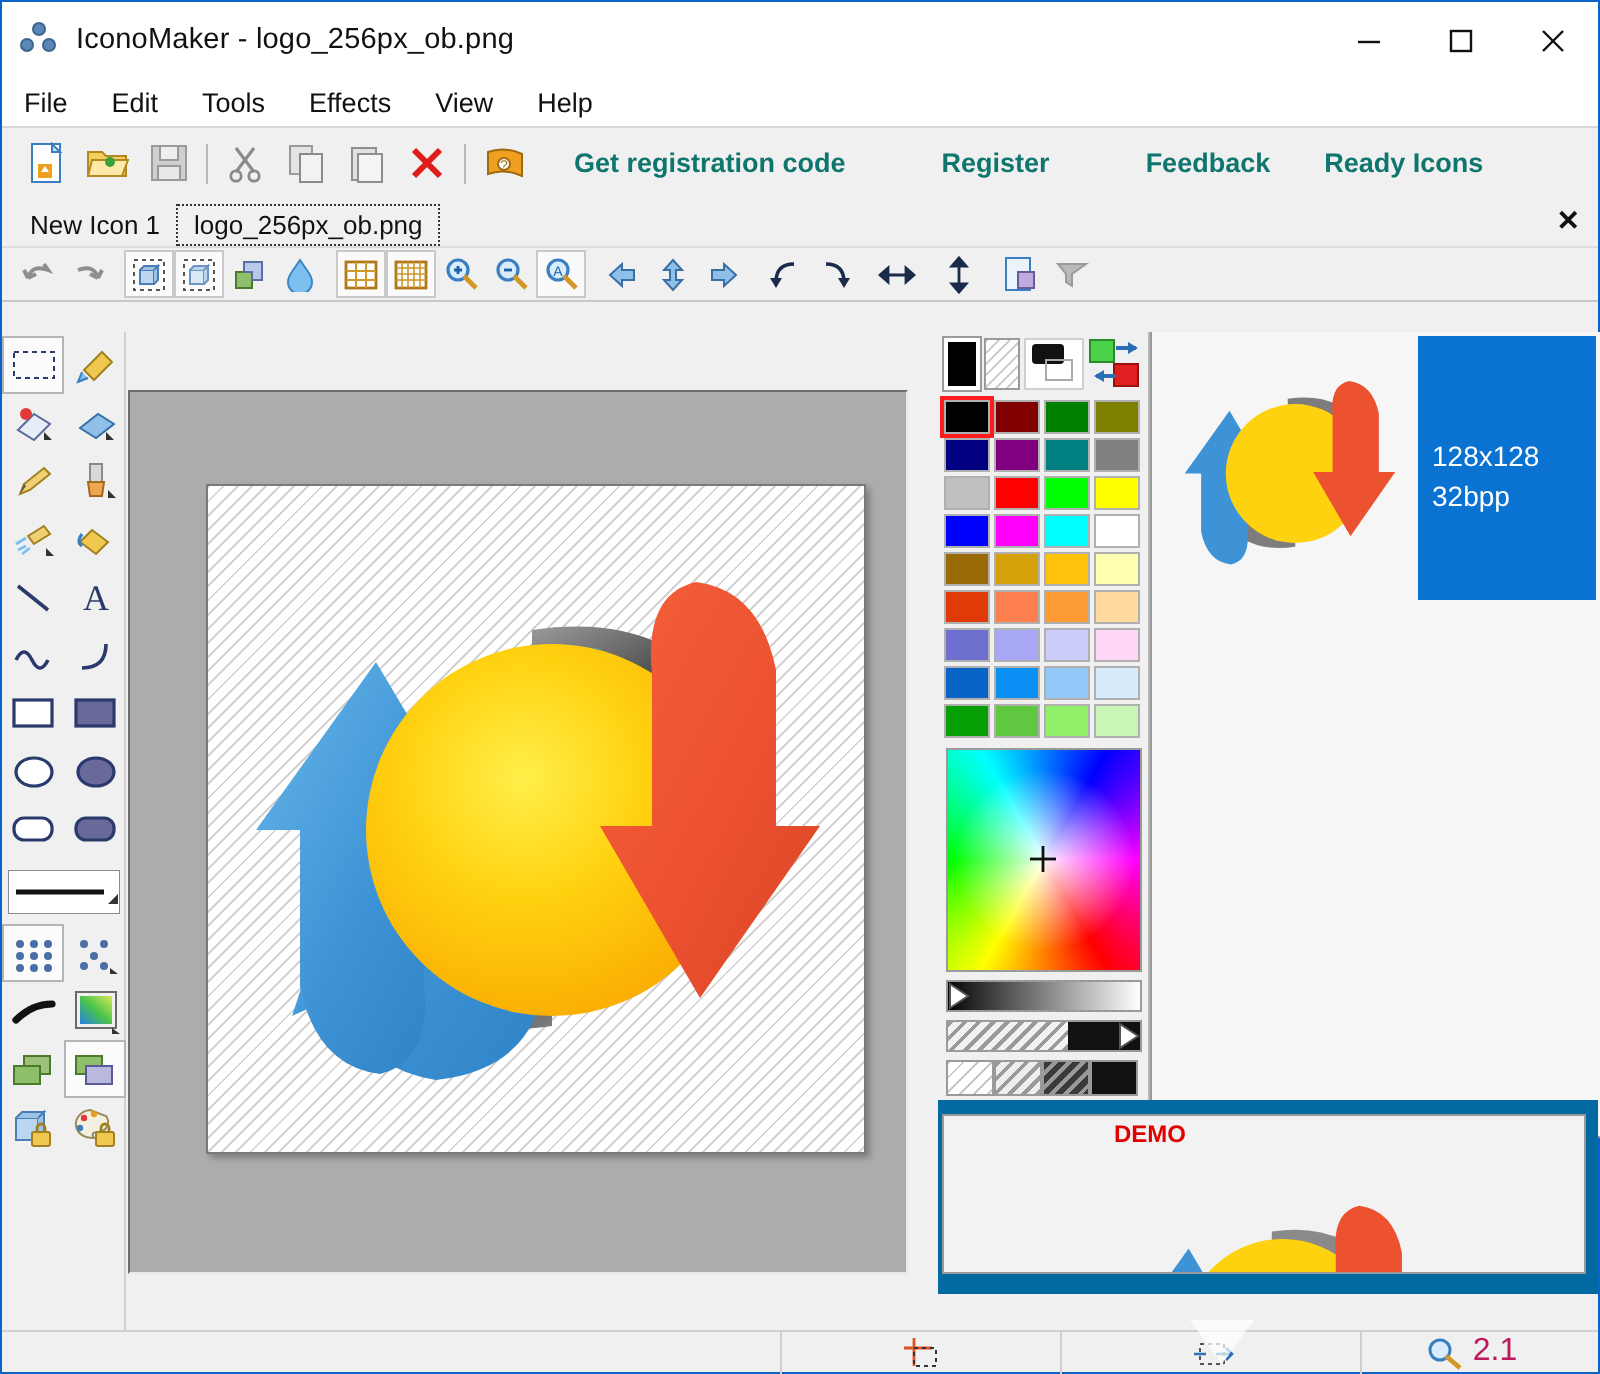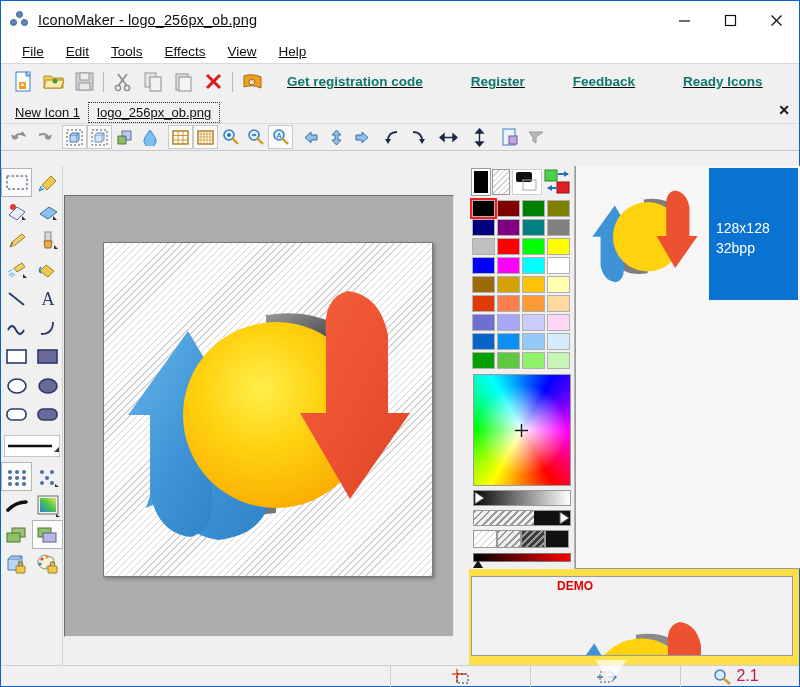--- a/index.html
+++ b/index.html
@@ -3,39 +3,39 @@
 <meta charset="utf-8">
 <style>
   * { box-sizing: border-box; margin:0; padding:0; }
   body {
     width:800px; height:687px; overflow:hidden;
     font-family:"Liberation Sans", sans-serif;
     background:#ffffff;
   }
   .app {
     position:relative; width:800px; height:687px;
-    border:1px solid #0a64c8; background:#f0f0f0;text-decoration:underline;
+    border:1px solid #0a64c8; background:#f0f0f0;
   }
   
   .titlebar {
     height:38px; background:#ffffff; display:flex; align-items:center;
     position:relative;
   }
   .title-icon { width:26px; height:20px; margin-left:9px; position:relative; }
   .dotc { position:absolute; border-radius:50%; background:#5b86b5; border:1px solid #3c6490;}
   .d1 { width:7px; height:7px; left:6px; top:1px; }
   .d2 { width:7px; height:7px; left:0px; top:9px; }
   .d3 { width:7px; height:7px; left:11px; top:9px; }
   .title-text { font-size:14.5px; color:#111; margin-left:2px; letter-spacing:.1px;}
   .wbtns { position:absolute; right:0; top:0; height:38px; display:flex; }
   .wbtn { width:46px; height:38px; display:flex; align-items:center; justify-content:center;
           font-size:13px; color:#111; }
   .wbtn svg { display:block; }
   
-  .menubar { height:24px; background:#fff; display:flex; align-items:center; padding-left:10px; }
+  .menubar { height:24px; background:#fff; display:flex; align-items:center; }
   .menu-item { font-size:13.5px; color:#111; padding:2px 11px; }
   
   .toolbar1 {
     height:36px; background:#f0f0f0; border-top:1px solid #d8d8d8;
     display:flex; align-items:center; padding-left:8px; position:relative;
   }
   .tb-ico { width:30px; height:30px; display:flex; align-items:center; justify-content:center; }
   .tb-sep { width:1px; height:20px; background:#b9b9b9; margin:0 4px; }
   .tb-link { color:#0f766e; font-weight:bold; font-size:13.5px; }
   
@@ -119,21 +119,21 @@
   .sl-track { height:9px; border:1px solid #7a7a7a; }
   .sl-thumb { position:absolute; left:0; top:7px; width:0; height:0;
       border-left:5px solid transparent; border-right:5px solid transparent; border-bottom:8px solid #111; }
   .preview {
     position:absolute; left:106px; top:0; width:244px; height:403px;
     background:#f6f6f6; border:1px solid #9a9a9a; border-top:none;
   }
   .prev-blue { position:absolute; left:133px; top:2px; width:89px; height:132px; background:#0a72d0; }
   .prev-txt { position:absolute; left:140px; top:52px; color:#fff; font-size:14px; line-height:20px; }
   .demo-strip {
-    position:absolute; left:0; top:403px; width:330px; height:97px; background:#fde047;
+    position:absolute; left:0; top:384px; width:330px; height:97px; background:#0369a1;
   }
   .demo-inner { position:absolute; left:2px; top:7px; width:322px; height:80px;
       background:#f2f2f2; border:1px solid #9a9a9a; overflow:hidden; }
   .demo-label { position:absolute; left:85px; top:2px; color:#e00000; font-weight:bold; font-size:12px;}
   .demo-logo { position:absolute; left:78px; top:30px; }
   
   .statusbar {
     position:absolute; left:0; bottom:0; width:798px; height:21px; background:#f0f0f0;
     border-top:1px solid #d0d0d0; display:flex; align-items:center;
   }
@@ -245,21 +245,21 @@
       <svg width="21" height="20">
           <path d="M2 4 q8 -3 17 1 v11 q-9 -4 -17 -1 Z" fill="#f0a020" stroke="#a06a10"></path>
           <circle cx="10" cy="10" r="3" fill="#fff" stroke="#a06a10"></circle>
           <text x="10" y="13" font-size="7" text-anchor="middle" fill="#a06a10">?</text>
         </svg>
     </div>
     <div style="width:14px"></div>
     <div class="tb-link" style="margin-left:6px">Get registration code</div>
     <div class="tb-link" style="margin-left:48px">Register</div>
     <div class="tb-link" style="margin-left:48px">Feedback</div>
-    <div class="tb-link" style="margin-left:48px">Ready Icons</div>
+    <div class="tb-link" style="margin-left:27px">Ready Icons</div>
   </div>
 
   <div class="tabbar">
     <div class="tab">New Icon 1</div>
     <div class="tab active">logo_256px_ob.png</div>
     <div class="tab-close">✕</div>
   </div>
 
   <div class="toolbar2">
     <div class="t2">

